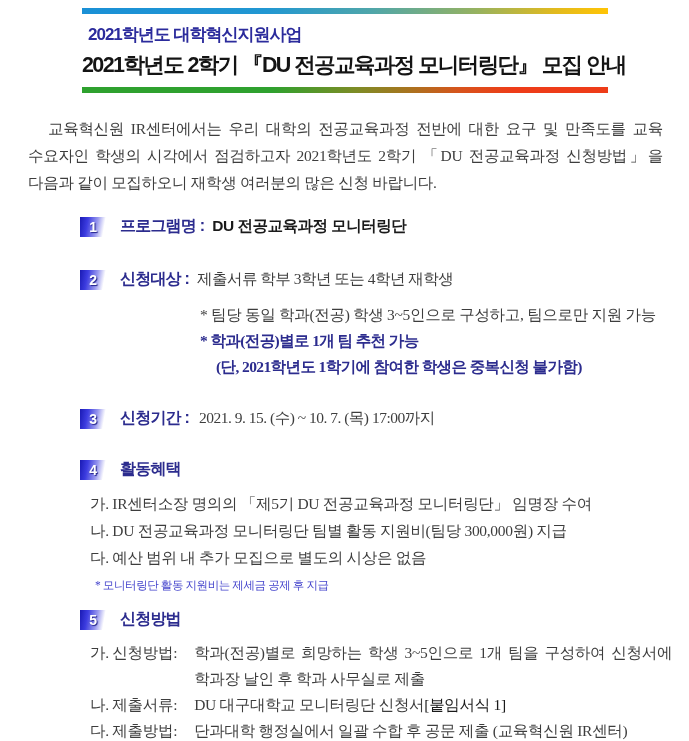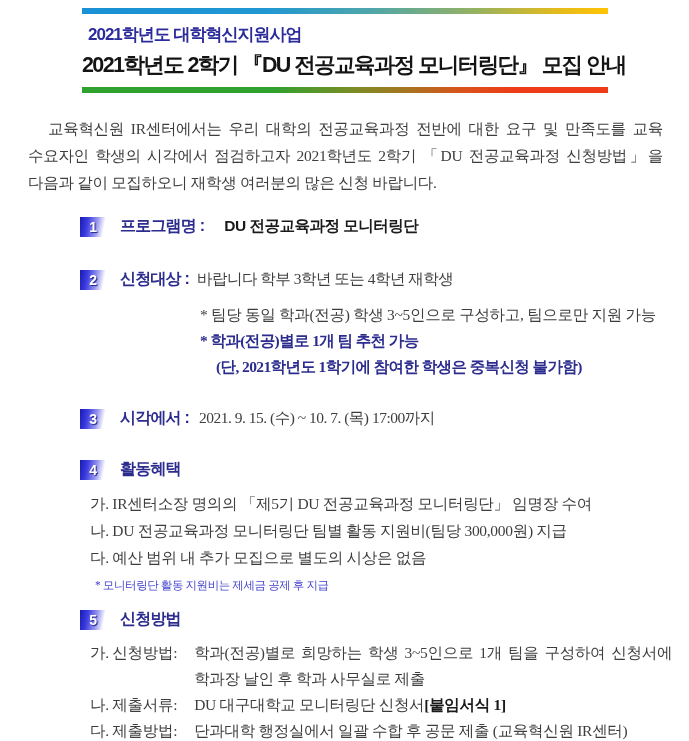--- a/index.html
+++ b/index.html
@@ -81,56 +81,56 @@
   .benefit-item{font-size:15.5px;line-height:27px;color:#3d3d3d;white-space:nowrap;}
   .footnotes{margin:6px 0 0 95px;}
   .footnote{
     font-size:11.5px;line-height:16px;color:#4444cc;letter-spacing:-0.4px;white-space:nowrap;
   }
   
   .method-items{margin:10px 0 0 90px;}
   .method-item{display:flex;font-size:15.5px;line-height:26px;color:#3d3d3d;gap:17px;}
   .method-prefix{flex:0 0 auto;white-space:nowrap;}
   .method-body{width:478px;word-break:keep-all;text-align:justify;}
-  .method-bold{font-weight:bold;color:#1a1a1a;}
+  .method-bold{font-weight:normal;color:#1a1a1a;}
 </style>
 </head>
 <body>
 
 <div class="page">
 
   <div class="header">
     <div class="bar bar-top"></div>
     <div class="subtitle">2021학년도 대학혁신지원사업</div>
     <div class="title">2021학년도 2학기 『DU 전공교육과정 모니터링단』 모집 안내</div>
     <div class="bar bar-bottom"></div>
   </div>
 
   <p class="intro">교육혁신원 IR센터에서는 우리 대학의 전공교육과정 전반에 대한 요구 및 만족도를 교육 수요자인 학생의 시각에서 점검하고자 2021학년도 2학기 「DU 전공교육과정 신청방법」을 다음과 같이 모집하오니 재학생 여러분의 많은 신청 바랍니다.</p>
 
   <div class="section-row s1">
     <span class="badge">1</span>
     <span class="section-label">프로그램명 :</span>
-    <span class="value-strong" style="margin-left:20px;">DU 전공교육과정 모니터링단</span>
+    <span class="value-strong" style="margin-left:8px;">DU 전공교육과정 모니터링단</span>
   </div>
 
   <div class="section-row s2">
     <span class="badge">2</span>
     <span class="section-label">신청대상 :</span>
-    <span class="section-value" style="margin-left:8px;">바랍니다 학부 3학년 또는 4학년 재학생</span>
+    <span class="section-value" style="margin-left:8px;">제출서류 학부 3학년 또는 4학년 재학생</span>
   </div>
   <div class="target-notes">
     <div class="note-line">* 팀당 동일 학과(전공) 학생 3~5인으로 구성하고, 팀으로만 지원 가능</div>
     <div class="note-line note-em">* 학과(전공)별로 1개 팀 추천 가능</div>
     <div class="note-line note-em note-paren">(단, 2021학년도 1학기에 참여한 학생은 중복신청 불가함)</div>
   </div>
 
   <div class="section-row s3">
     <span class="badge">3</span>
-    <span class="section-label">시각에서 :</span>
+    <span class="section-label">신청기간 :</span>
     <span class="section-value period-value">2021. 9. 15. (수) ~ 10. 7. (목) 17:00까지</span>
   </div>
 
   <div class="section-row s4">
     <span class="badge">4</span>
     <span class="section-label">활동혜택</span>
   </div>
   <div class="benefit-items">
     <div class="benefit-item">가. IR센터소장 명의의 「제5기 DU 전공교육과정 모니터링단」 임명장 수여</div>
     <div class="benefit-item">나. DU 전공교육과정 모니터링단 팀별 활동 지원비(팀당 300,000원) 지급</div>

